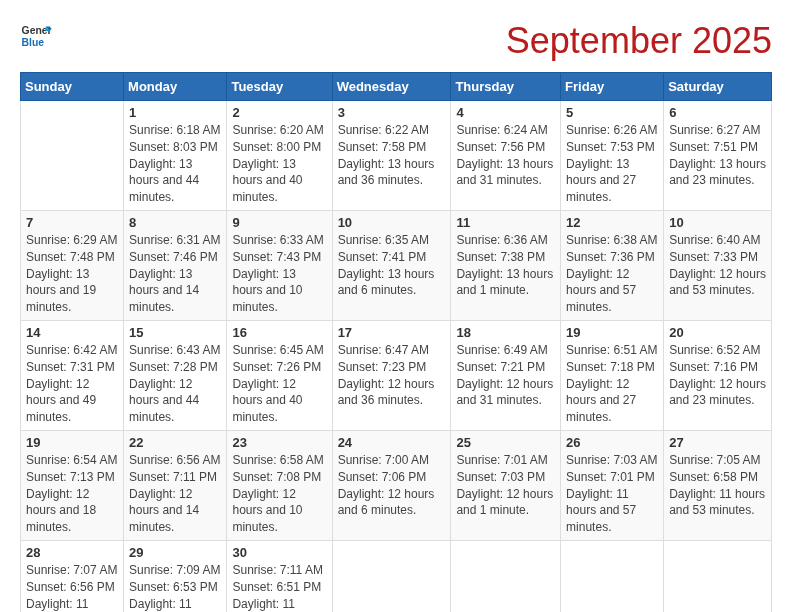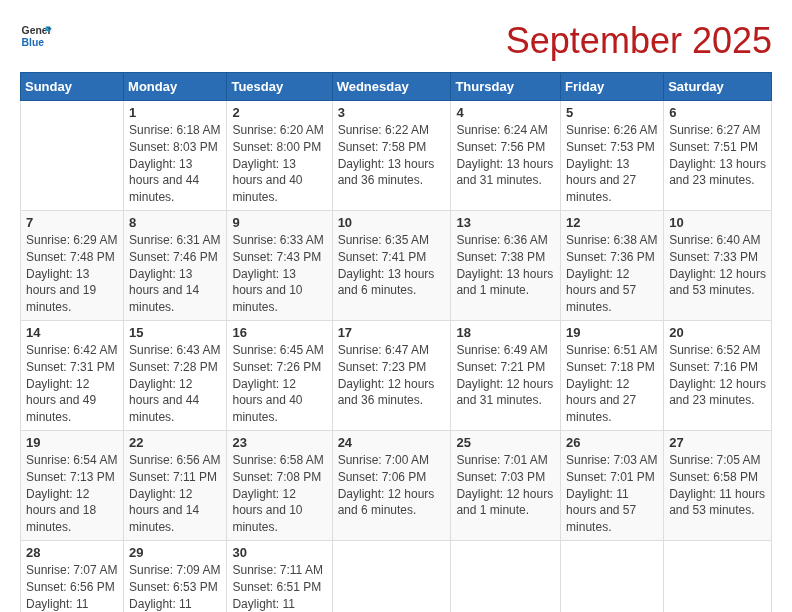--- a/index.html
+++ b/index.html
@@ -146,21 +146,21 @@
         </td>
         <td>
           <span class="day-number">9</span>
           <div class="day-info">Sunrise: 6:33 AM<br>Sunset: 7:43 PM<br>Daylight: 13 hours and 10 minutes.</div>
         </td>
         <td>
           <span class="day-number">10</span>
           <div class="day-info">Sunrise: 6:35 AM<br>Sunset: 7:41 PM<br>Daylight: 13 hours and 6 minutes.</div>
         </td>
         <td>
-          <span class="day-number">13</span>
+          <span class="day-number">11</span>
           <div class="day-info">Sunrise: 6:36 AM<br>Sunset: 7:38 PM<br>Daylight: 13 hours and 1 minute.</div>
         </td>
         <td>
           <span class="day-number">12</span>
           <div class="day-info">Sunrise: 6:38 AM<br>Sunset: 7:36 PM<br>Daylight: 12 hours and 57 minutes.</div>
         </td>
         <td>
           <span class="day-number">10</span>
           <div class="day-info">Sunrise: 6:40 AM<br>Sunset: 7:33 PM<br>Daylight: 12 hours and 53 minutes.</div>
         </td>

